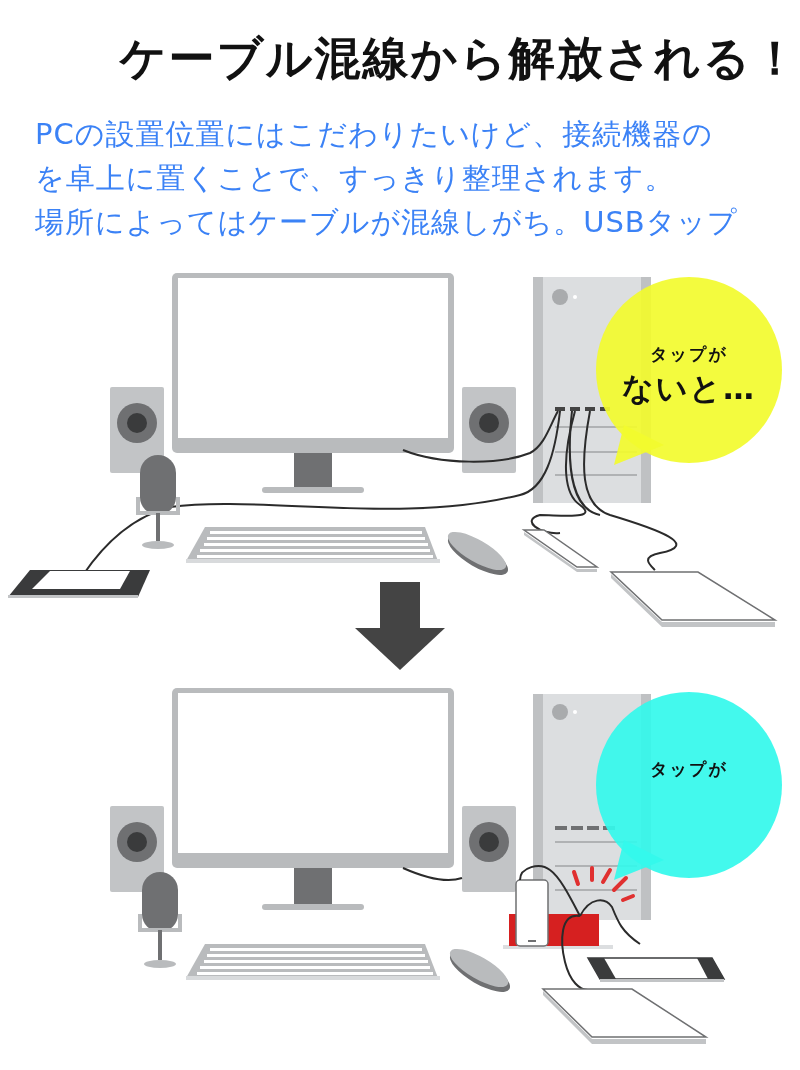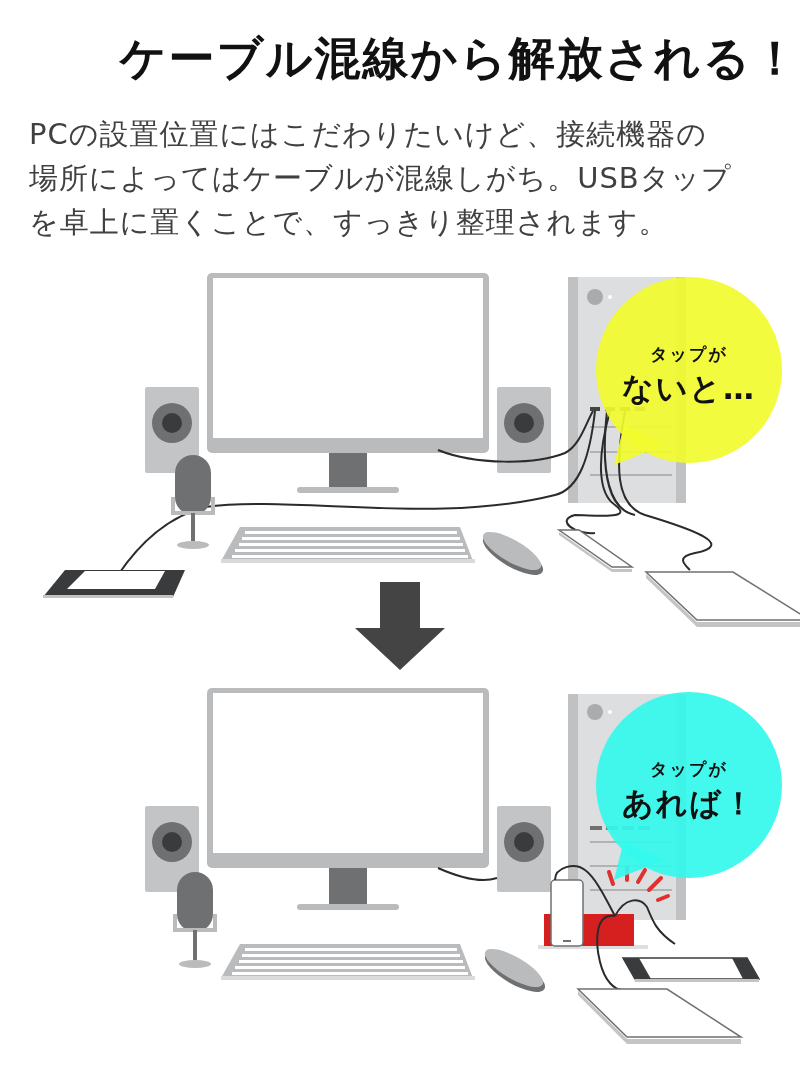--- a/index.html
+++ b/index.html
@@ -1,34 +1,34 @@
 <!DOCTYPE html>
 <html><head>
 <meta charset="utf-8">
 <style>
   html,body{margin:0;padding:0;background:#fff;}
   body{width:800px;height:1070px;position:relative;overflow:hidden;font-family:"DejaVu Sans",sans-serif;color:#111;}
   .title{position:absolute;left:0;top:28px;width:800px;text-align:right;font-size:46px;font-weight:bold;letter-spacing:2px;color:#111;}
-  .desc{position:absolute;left:29px;top:112px;width:750px;font-size:29px;line-height:44px;letter-spacing:1px;color:#404040;}
+  .desc{position:absolute;left:35px;top:112px;width:750px;font-size:29px;line-height:44px;letter-spacing:1px;color:#3b82f6;}
   .desc div{white-space:nowrap;}
-  .scene{position:absolute;left:0;width:649px;padding-left:35px;}
+  .scene{position:absolute;left:0;width:649px;}
   svg{display:block;}
   .bubble-text{position:absolute;text-align:center;color:#111;font-weight:bold;}
   .bubble-small{font-size:17px;letter-spacing:2px;display:block;}
   .bubble-large{font-size:31px;letter-spacing:2px;display:block;margin-top:2px;}
 </style>
 </head>
 <body>
 
 <div class="title">ケーブル混線から解放される！</div>
 
 <div class="desc">
   <div>PCの設置位置にはこだわりたいけど、接続機器の</div>
+  <div>を卓上に置くことで、すっきり整理されます。</div>
   <div>場所によってはケーブルが混線しがち。USBタップ</div>
-  <div>を卓上に置くことで、すっきり整理されます。</div>
 </div>
 
 <div class="scene" style="top:265px;height:370px;">
   <svg width="800" height="370" viewBox="0 0 800 370">
 
     <g>
       <rect x="533" y="12" width="118" height="226" rx="3" fill="#dcdee0"></rect>
       <rect x="533" y="12" width="10" height="226" fill="#bfc1c3"></rect>
       <rect x="641" y="12" width="10" height="226" fill="#bfc1c3"></rect>
       <circle cx="560" cy="32" r="8" fill="#a9abad"></circle>
@@ -225,16 +225,15 @@
     </g>
   </svg>
 
   <div style="position:absolute;left:594px;top:8px;width:190px;height:190px;">
     <svg width="190" height="190" viewBox="0 0 190 190" style="position:absolute;left:0;top:0;">
       <circle cx="95" cy="95" r="93" fill="#33f9ec" fill-opacity="0.92"></circle>
       <polygon points="30,150 20,190 70,170" fill="#33f9ec" fill-opacity="0.92"></polygon>
     </svg>
     <div class="bubble-text" style="left:0;top:68px;width:190px;">
       <span class="bubble-small">タップが</span>
-      <span class="bubble-large">あれば！</span>
     </div>
   </div>
 </div>
 
 </body></html>

